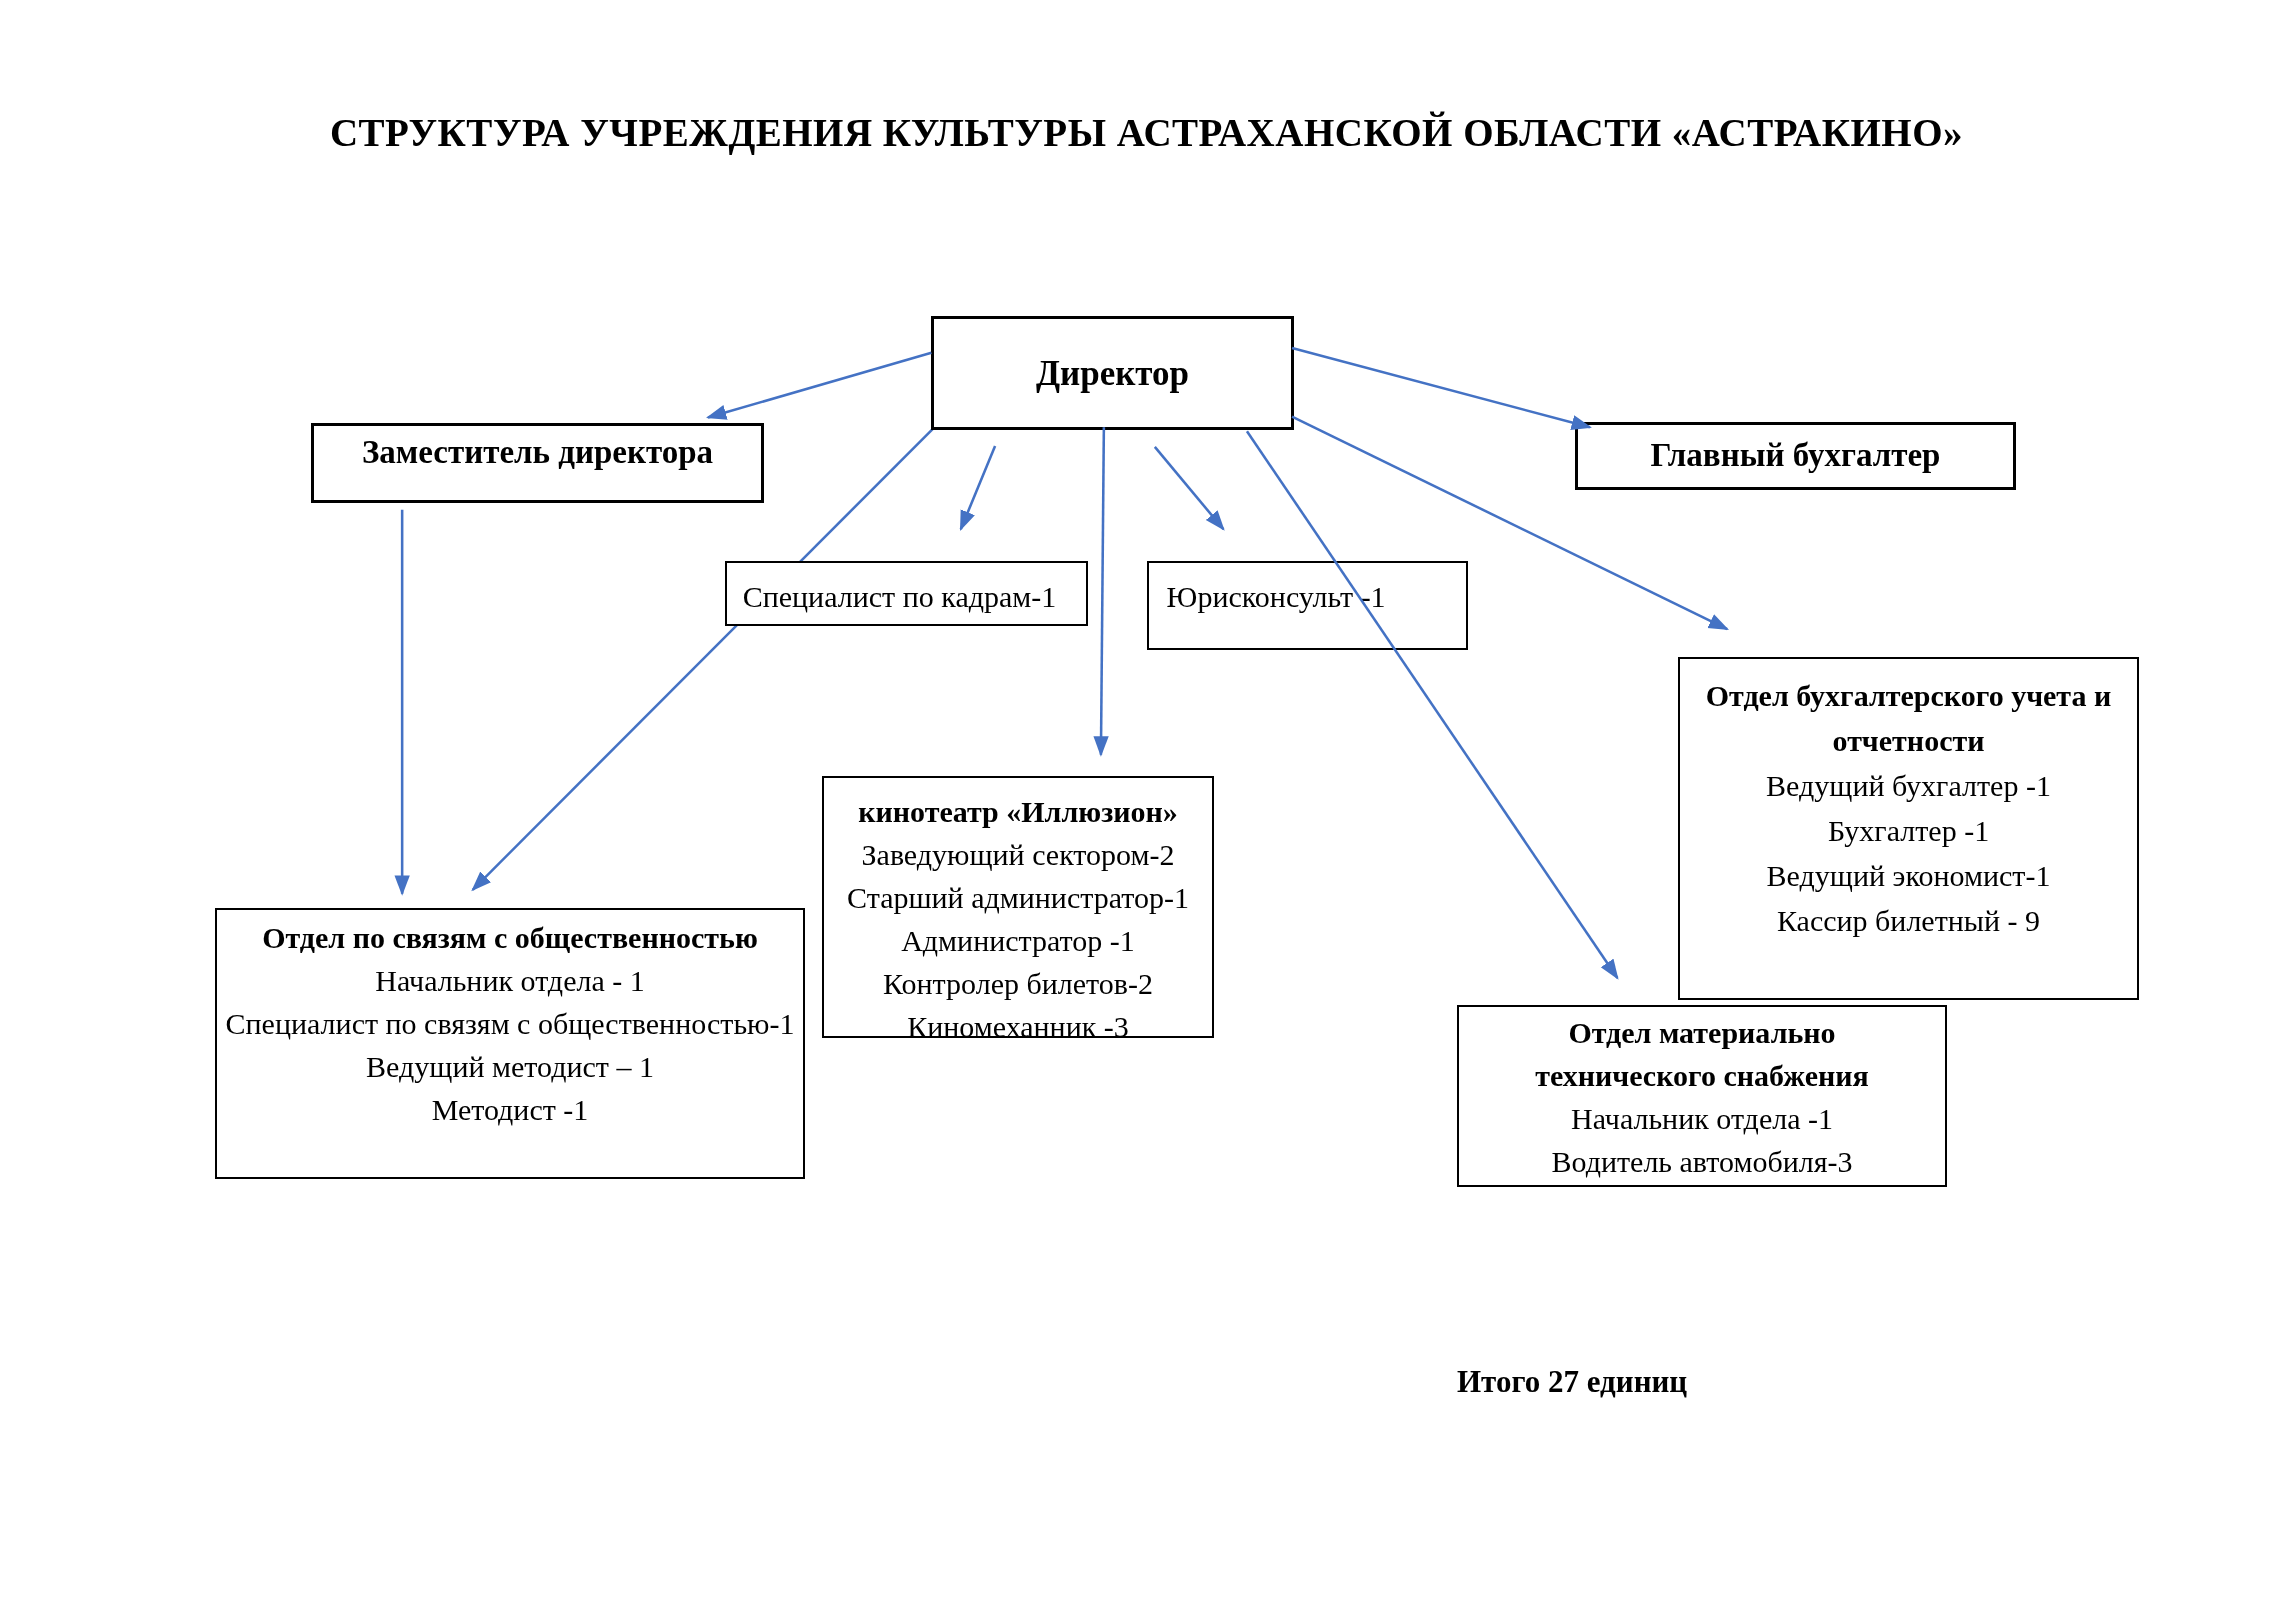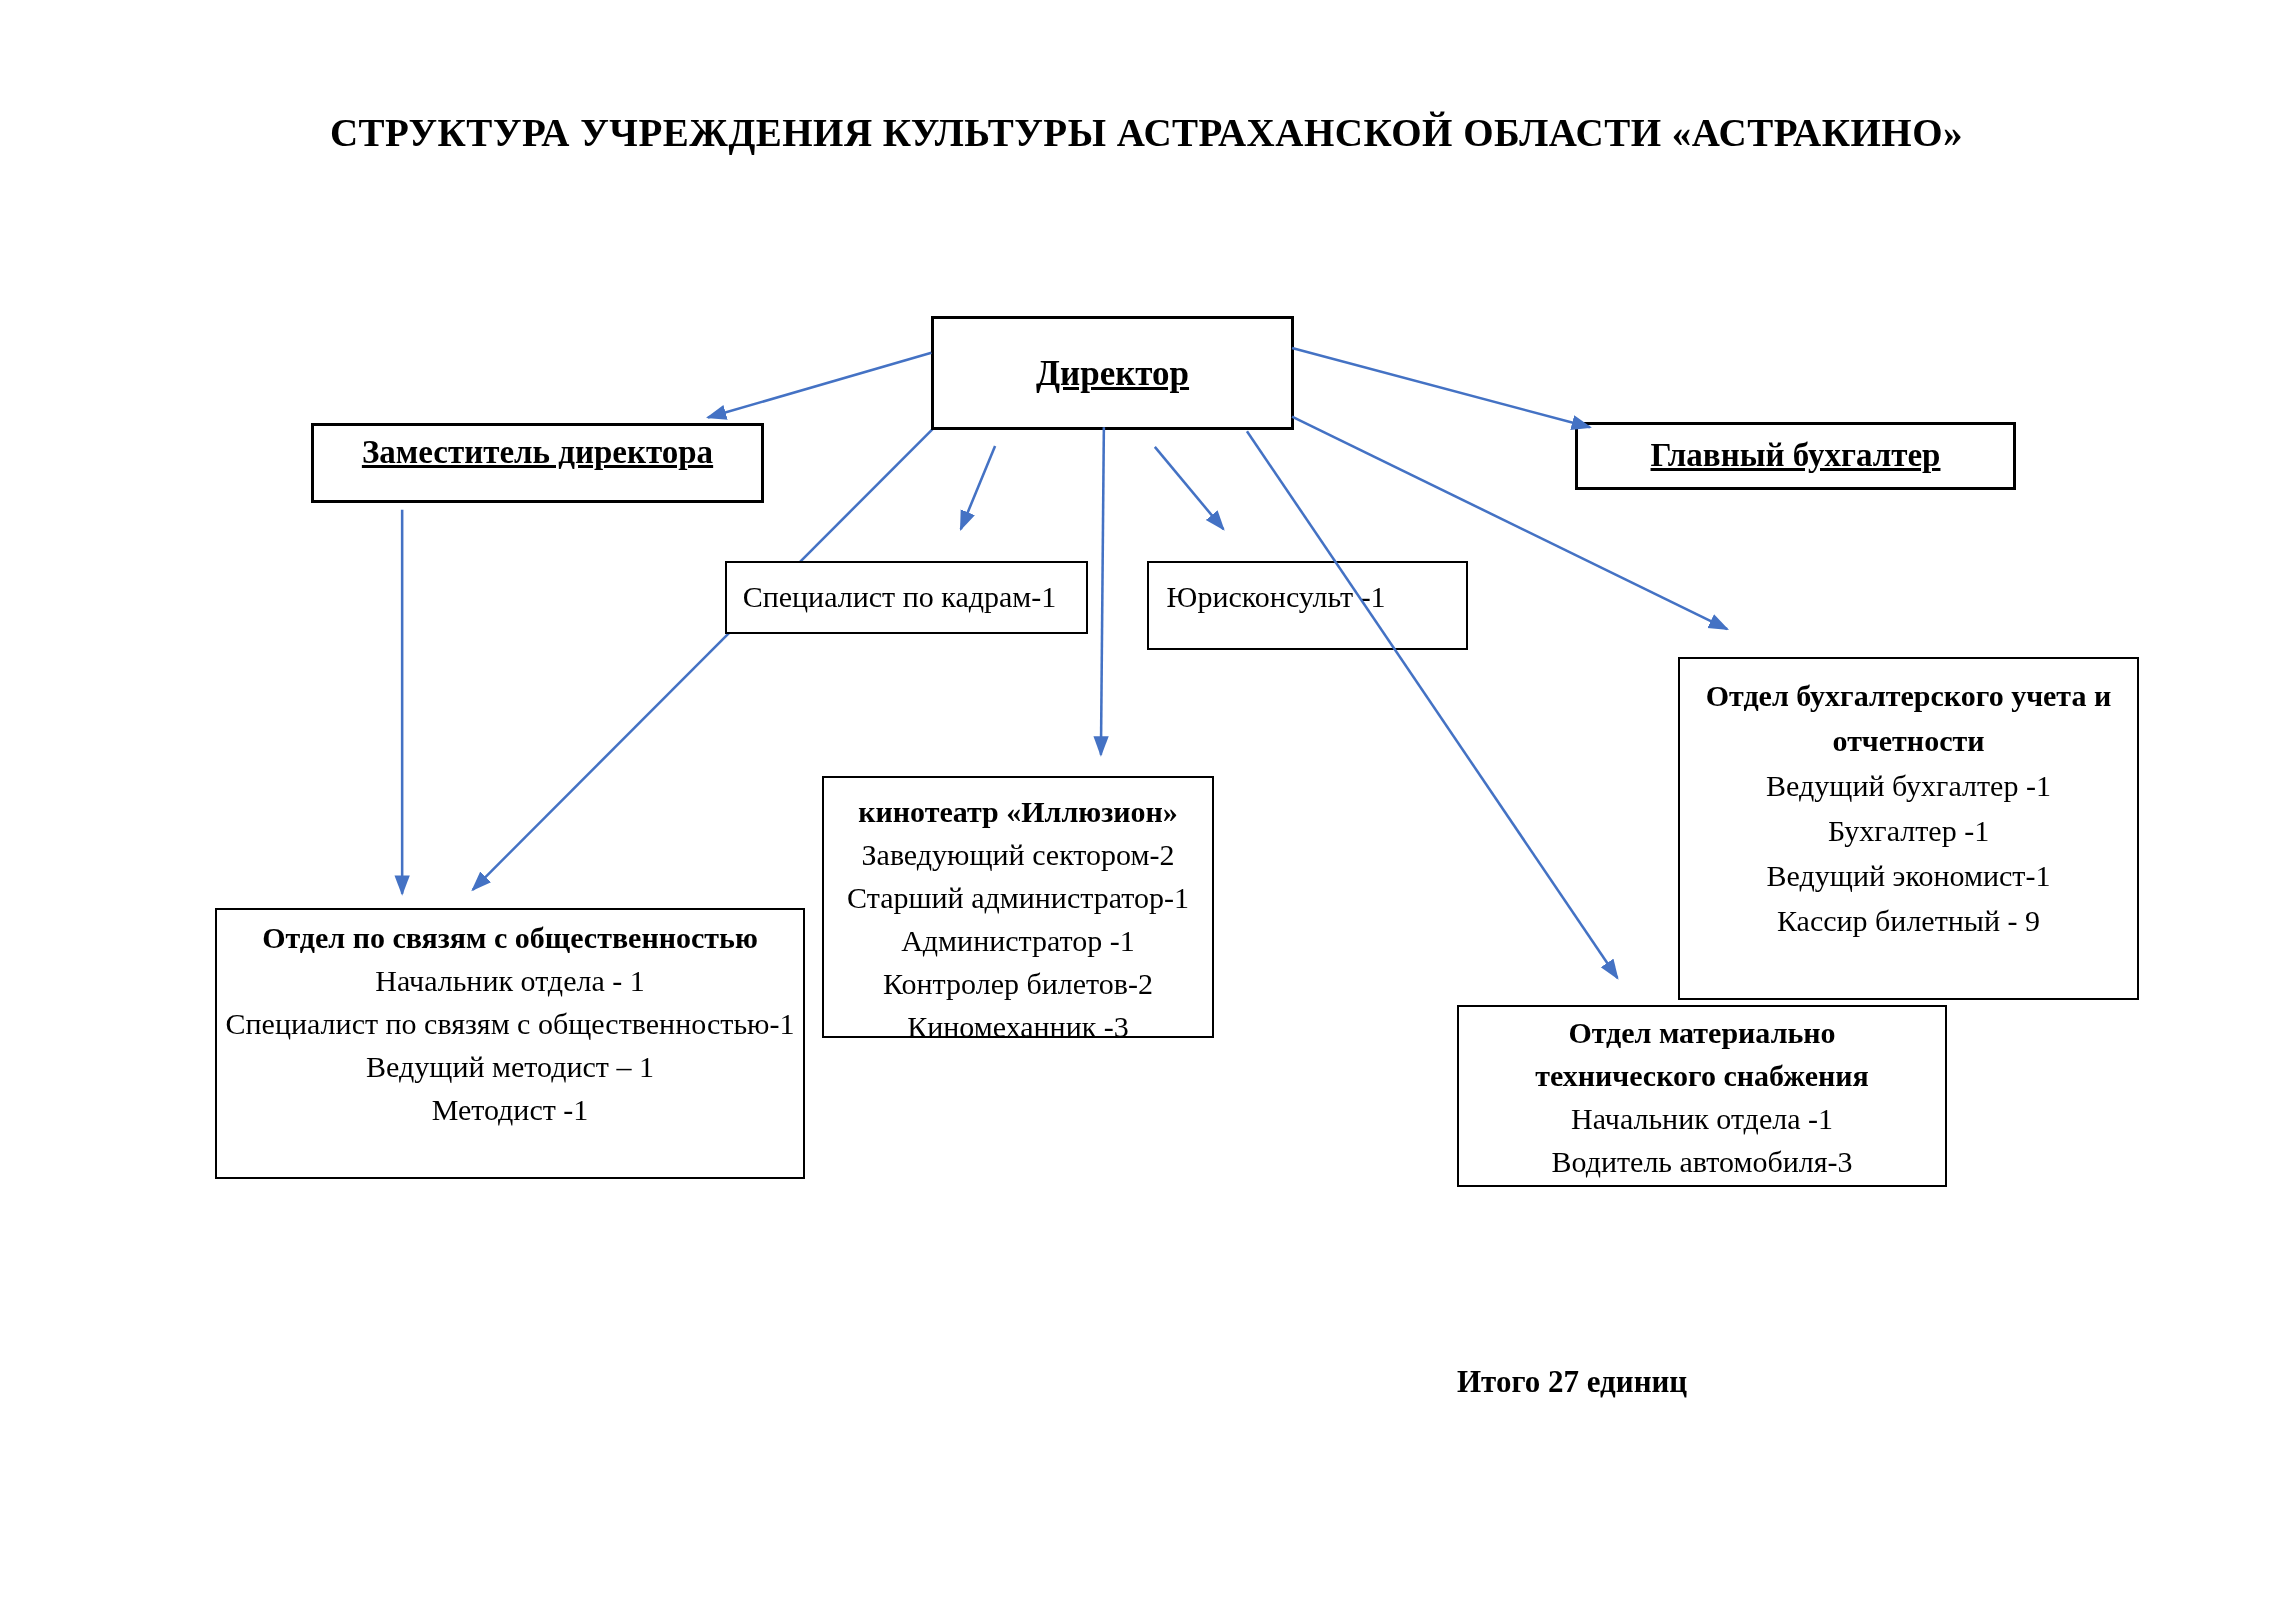--- a/index.html
+++ b/index.html
@@ -20,34 +20,34 @@
   }
   .doc-title{
     position:absolute;left:0;top:110px;width:2293px;
     text-align:center;font-weight:bold;font-size:39px;letter-spacing:0.5px;
   }
   .node{
     position:absolute;background:var(--background);
     box-sizing:border-box;border:2px solid var(--border);
     font-size:30px;line-height:43px;z-index:2;
   }
-  .node.thick{border-width:3.9px;text-decoration:underline;}
+  .node.thick{border-width:3.9px;}
   .node .bold{font-weight:bold;}
   .center{text-align:center;}
   svg.connectors{position:absolute;left:0;top:0;z-index:1;}
   svg.connectors.above{z-index:3;pointer-events:none;}
   
   .n-director{left:931px;top:316px;width:363px;height:114px;
     display:flex;align-items:center;justify-content:center;
     font-size:35px;font-weight:bold;}
   .n-deputy{left:311px;top:423px;width:453px;height:80px;
     text-align:center;padding-top:4.9px;font-size:33px;font-weight:bold;}
   .n-chief{left:1575px;top:422px;width:441px;height:68px;
     text-align:center;padding-top:8.8px;font-size:33px;font-weight:bold;}
-  .n-hr{left:725px;top:561px;width:363px;height:73px;
+  .n-hr{left:725px;top:561px;width:363px;height:65px;
     padding:11.8px 0 0 15.7px;}
   .n-legal{left:1147px;top:561px;width:321px;height:89px;
     padding:11.8px 0 0 17.6px;}
   .n-accounting{left:1678px;top:657px;width:461px;height:343px;
     padding-top:13.7px;line-height:45px;}
   .n-cinema{left:822px;top:776px;width:392px;height:262px;
     padding-top:11.8px;}
   .n-pr{left:171px;top:908px;width:590px;height:271px;
     padding-top:5.9px;margin-left:44px;}
   .n-logistics{left:1457px;top:1005px;width:490px;height:182px;

